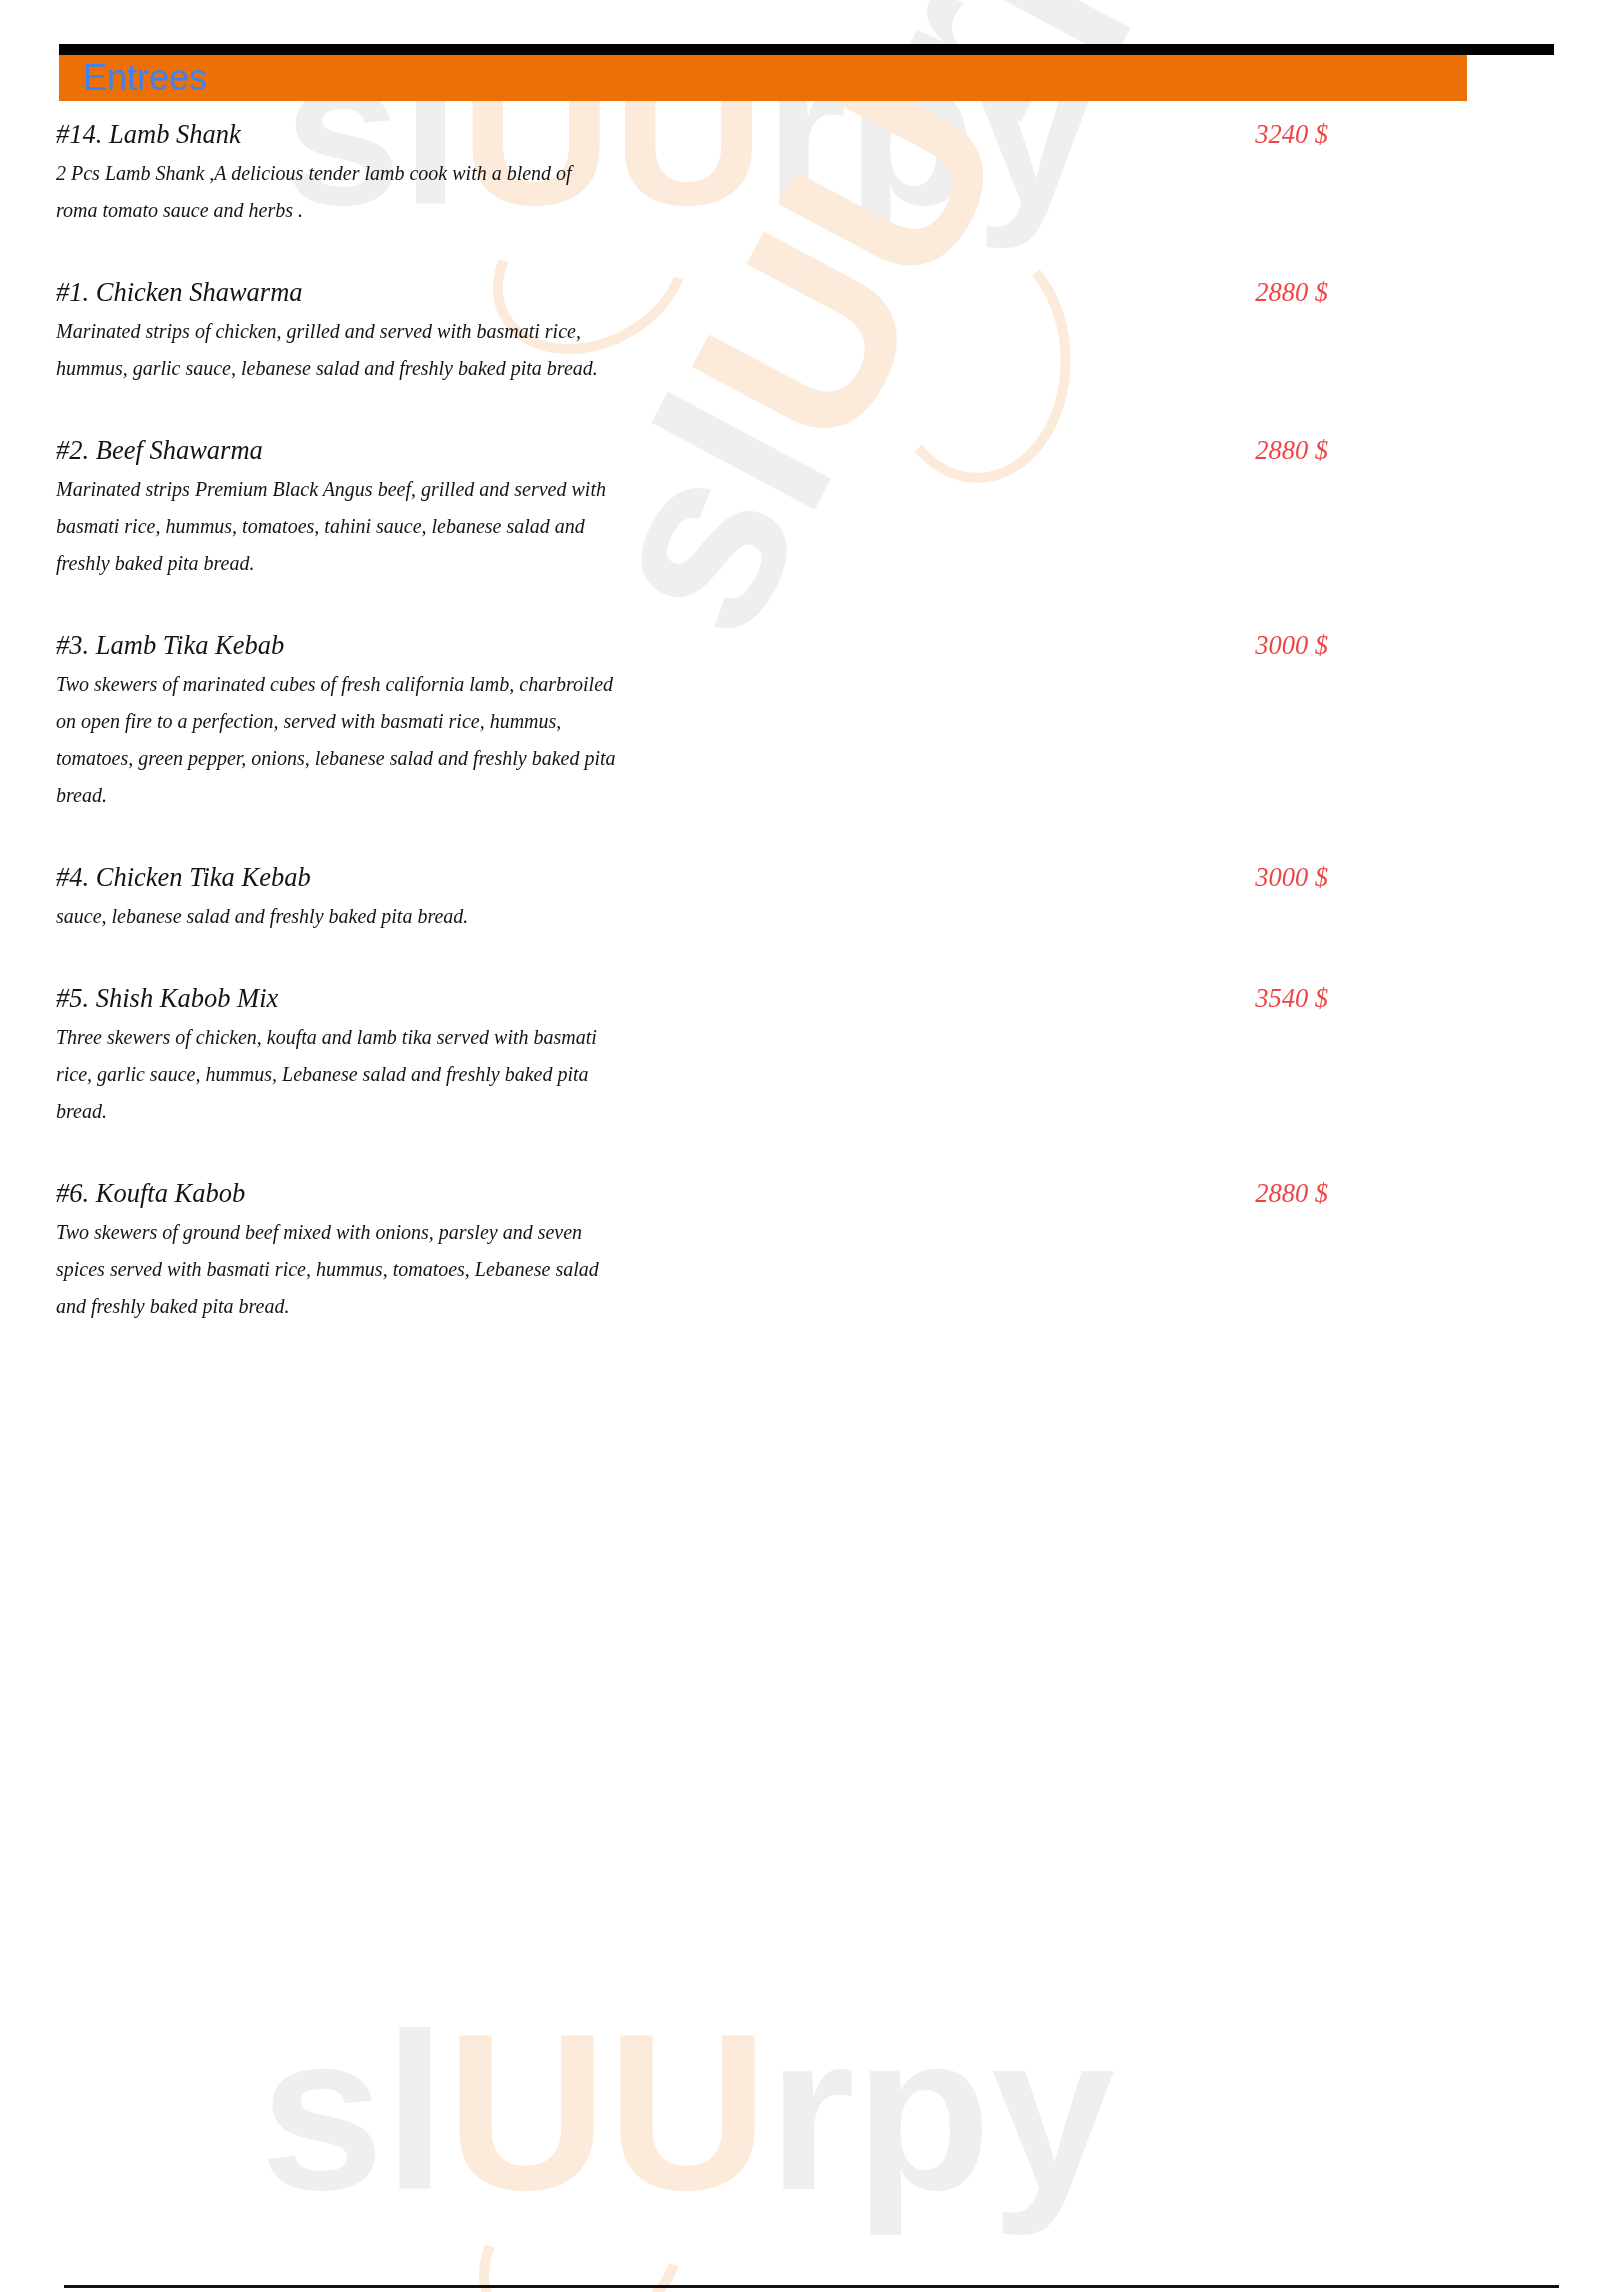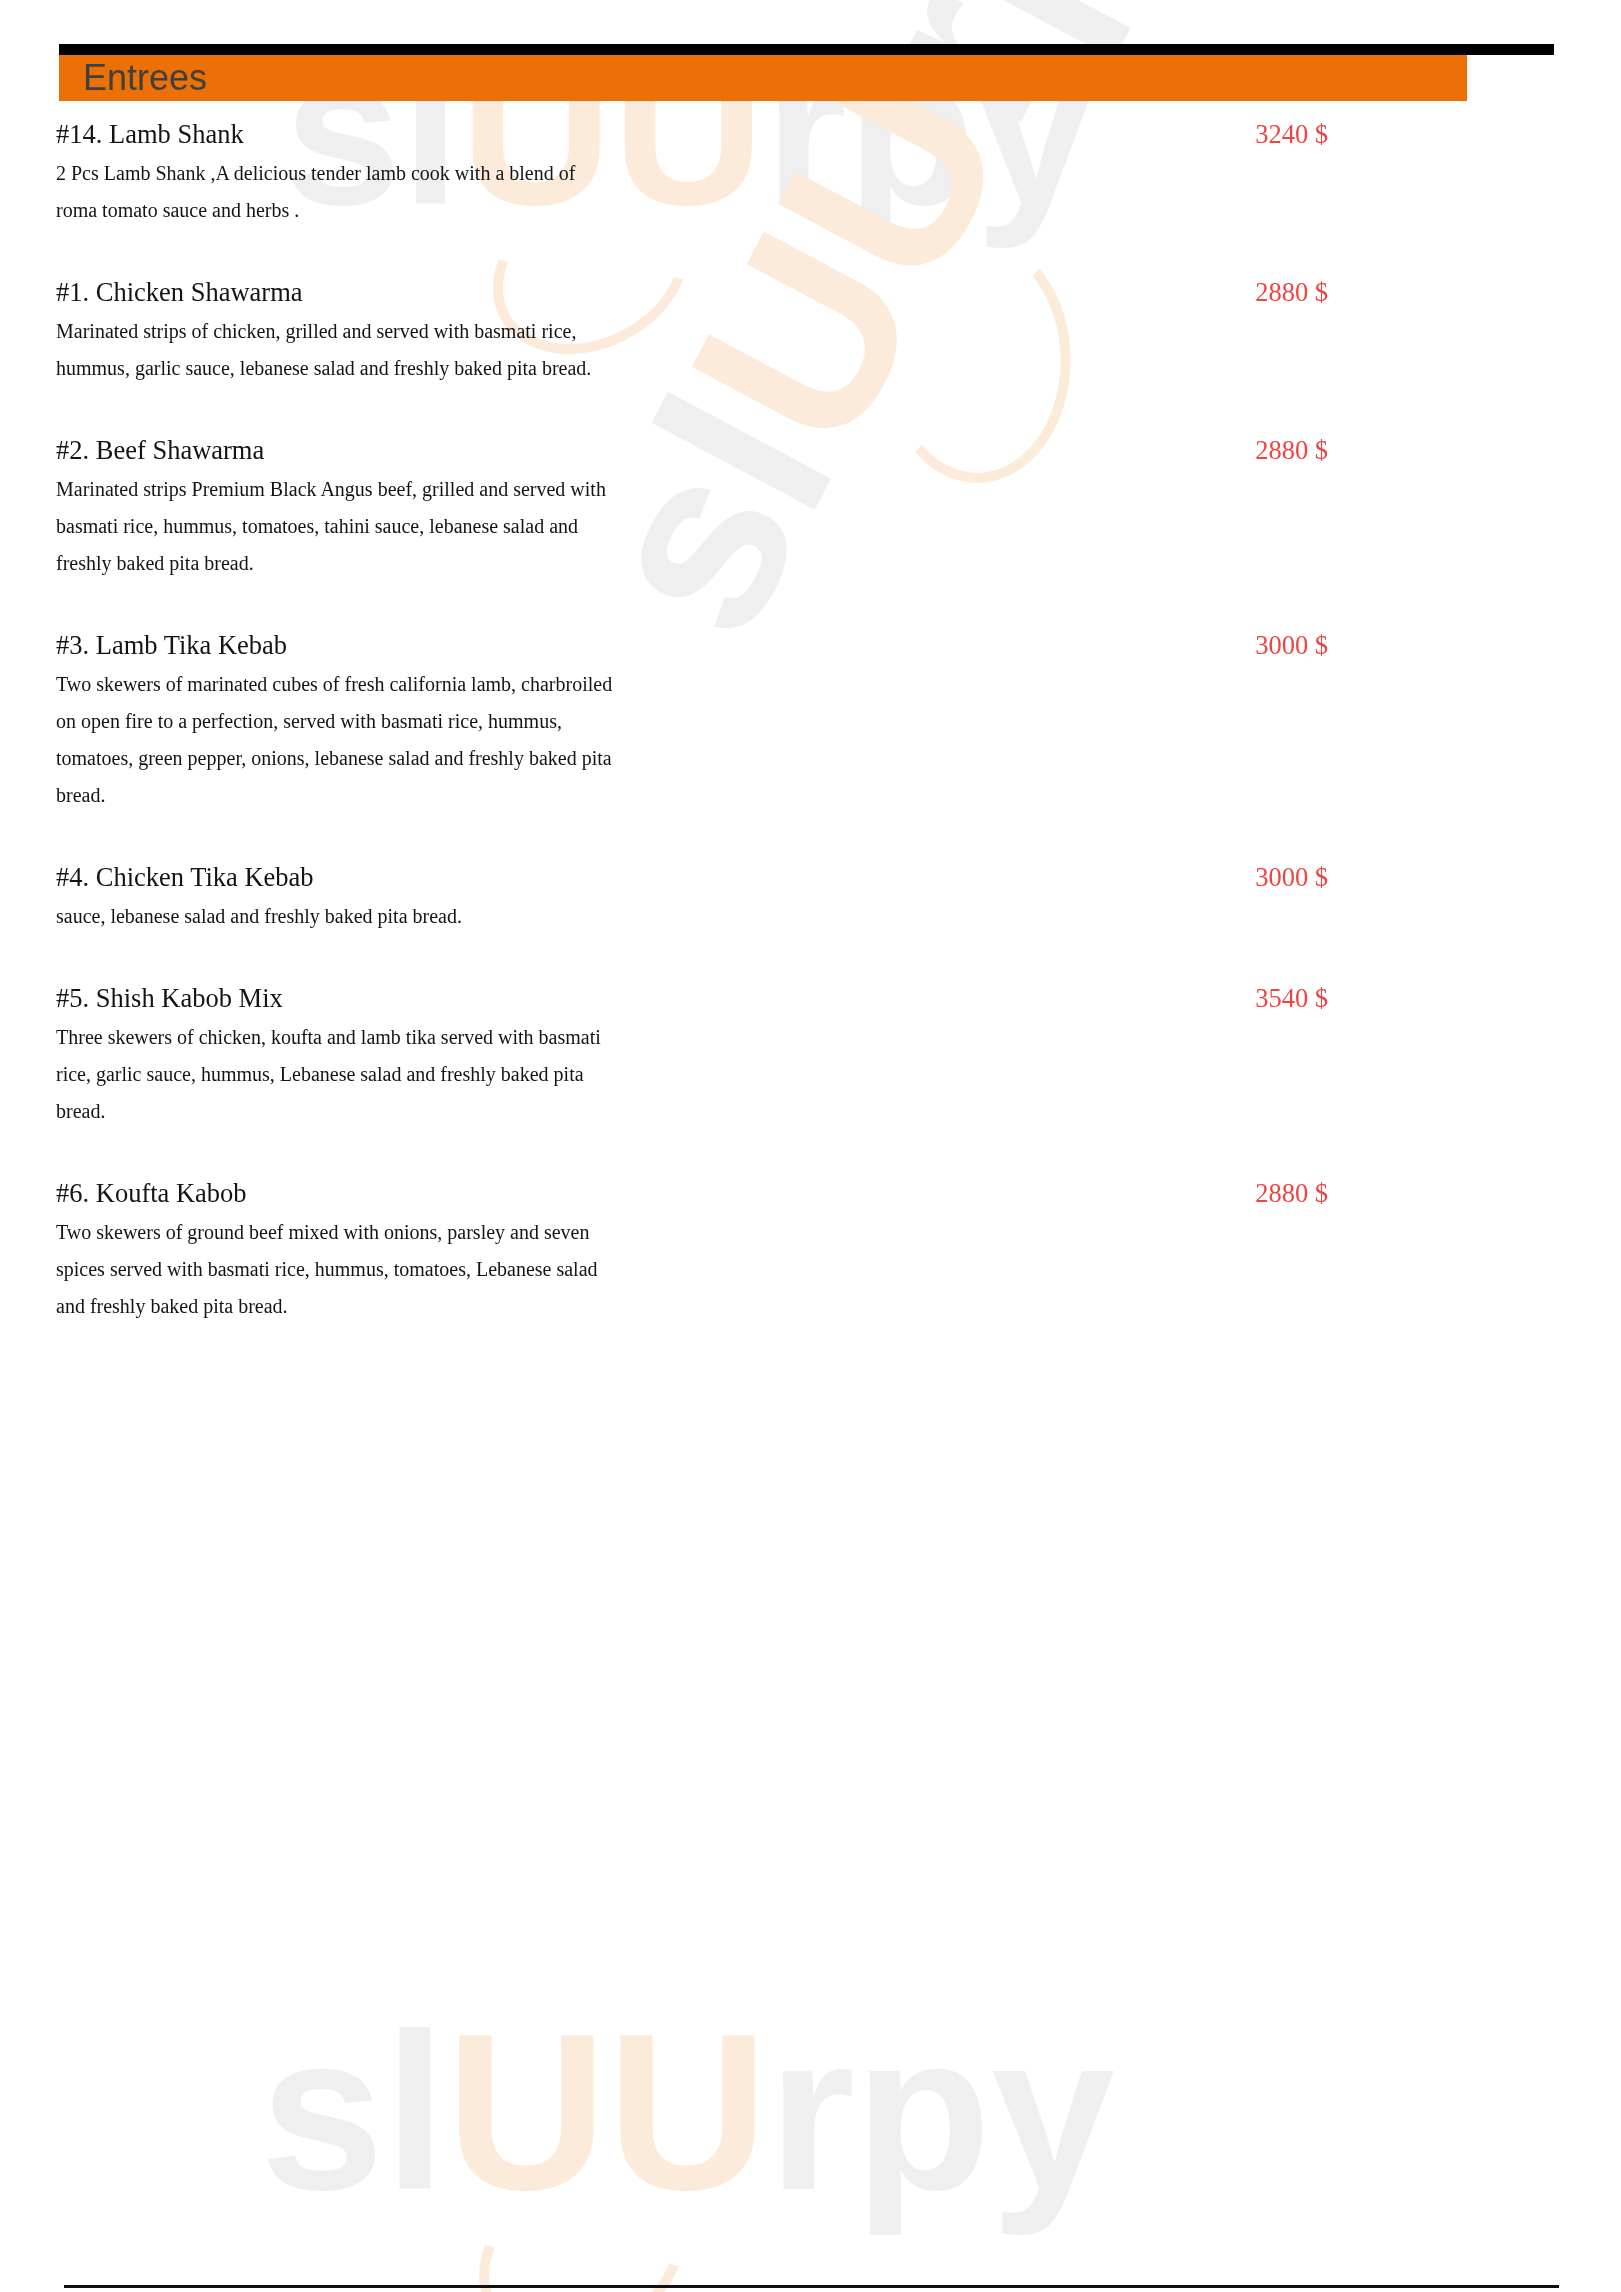--- a/index.html
+++ b/index.html
@@ -125,32 +125,33 @@
     z-index: 2;
   }
   #section-title {
     position: absolute;
     left: 83px;
     top: 55px;
     height: 64px;
     line-height: 45px;
     font-family: "Liberation Sans", "DejaVu Sans", sans-serif;
     font-size: 36px;
-    color: #404040;
+    color: #3b82f6;
     z-index: 3;
     letter-spacing: 0px;
   }
 
   
   #menu {
     position: absolute;
     left: 56px;
     top: 116px;
     width: 1313px;
     z-index: 2;
+    font-style: italic;
   }
   .menu-item {
     position: relative;
     margin-bottom: 45px;
   }
   .item-head {
     position: relative;
     display: block;
   }
   .item-name {

